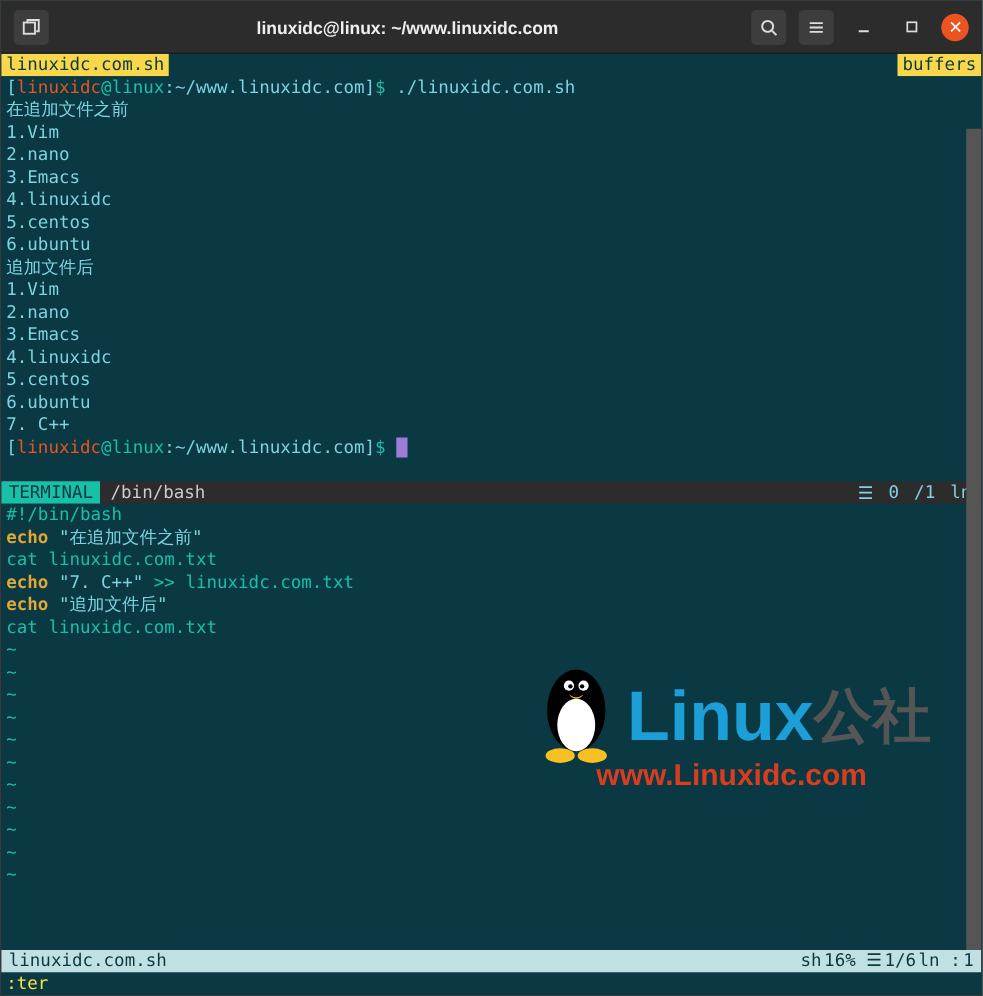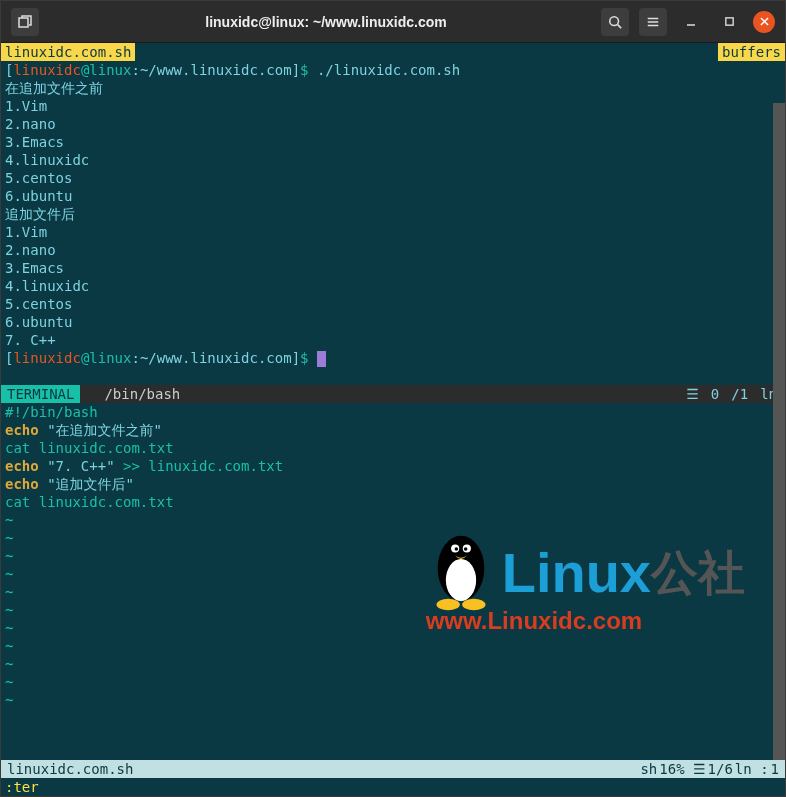--- a/index.html
+++ b/index.html
@@ -38,42 +38,42 @@
   .at { color: #19c0a8; }
   .host { color: #19c0a8; }
   .colon { color: #7dd3e0; }
   .path { color: #7dd3e0; }
   .dollar { color: #19c0a8; }
   .cmd { color: #7dd3e0; }
   .cyan { color: #7dd3e0; }
   .cursor-block { background: #9b7dd8; display: inline-block; width: 9px; height: 16px; vertical-align: middle; }
   .status-mid { height: 18px; background: #2c2c2c; display: flex; align-items: center; }
   .st-term { background: #19c0a8; color: #0a3843; font-weight: normal; padding: 0 6px; line-height: 18px; }
-  .st-path { color: #ccc; padding: 0 24px; }
+  .st-path { color: #ccc; padding: 0 8px; }
   .st-right { margin-left: auto; display: flex; align-items: center; gap: 12px; padding-right: 8px; }
   .st-ln { color: #7dd3e0; }
   .st-burger { color: #7dd3e0; font-size: 14px; }
   .editor-pane { background: #0a3843; padding: 0 4px; line-height: 18px; flex: 1; position: relative; }
   .kw { color: #e0a838; font-weight: bold; }
   .str { color: #7dd3e0; }
   .op { color: #19c0a8; }
   .fn { color: #19c0a8; }
   .shebang { color: #19c0a8; }
   .tilde { color: #19c0a8; }
   .statusline { height: 18px; background: #c0e0e2; color: #0a3843; display: flex; padding: 0 6px; line-height: 18px; }
   .sl-left { flex: 1; }
   .sl-right { display: flex; gap: 2px; }
   .cmdline { height: 18px; background: #0a3843; color: #fde047; padding: 0 4px; line-height: 18px; text-align: left; }
   .watermark {
     position: absolute; right: 40px; top: 130px; pointer-events: none;
     font-family: Arial, sans-serif; text-align: left;
   }
   .wm-linux { font-size: 56px; font-weight: bold; color: #1b9fd6; display: flex; align-items: center; }
   .wm-cn { color: #555; font-size: 47px; font-weight: bold; }
-  .wm-url { font-size: 24px; color: #d83d20; font-weight: bold; }
+  .wm-url { font-size: 24px; color: #d83d20; font-weight: bold; text-align: center; }
   .penguin { width: 70px; height: 85px; margin-right: 6px; margin-top: -6px; position: relative; }
   .penguin svg { width: 100%; height: 100%; }
   .scrollbar { position: absolute; right: 0; top: 60px; bottom: 36px; width: 12px; background: #333; }
   .sb-thumb { background: #555; width: 100%; height: 100%; }
 </style>
 </head>
 <body>
 
 <div class="window">
 

